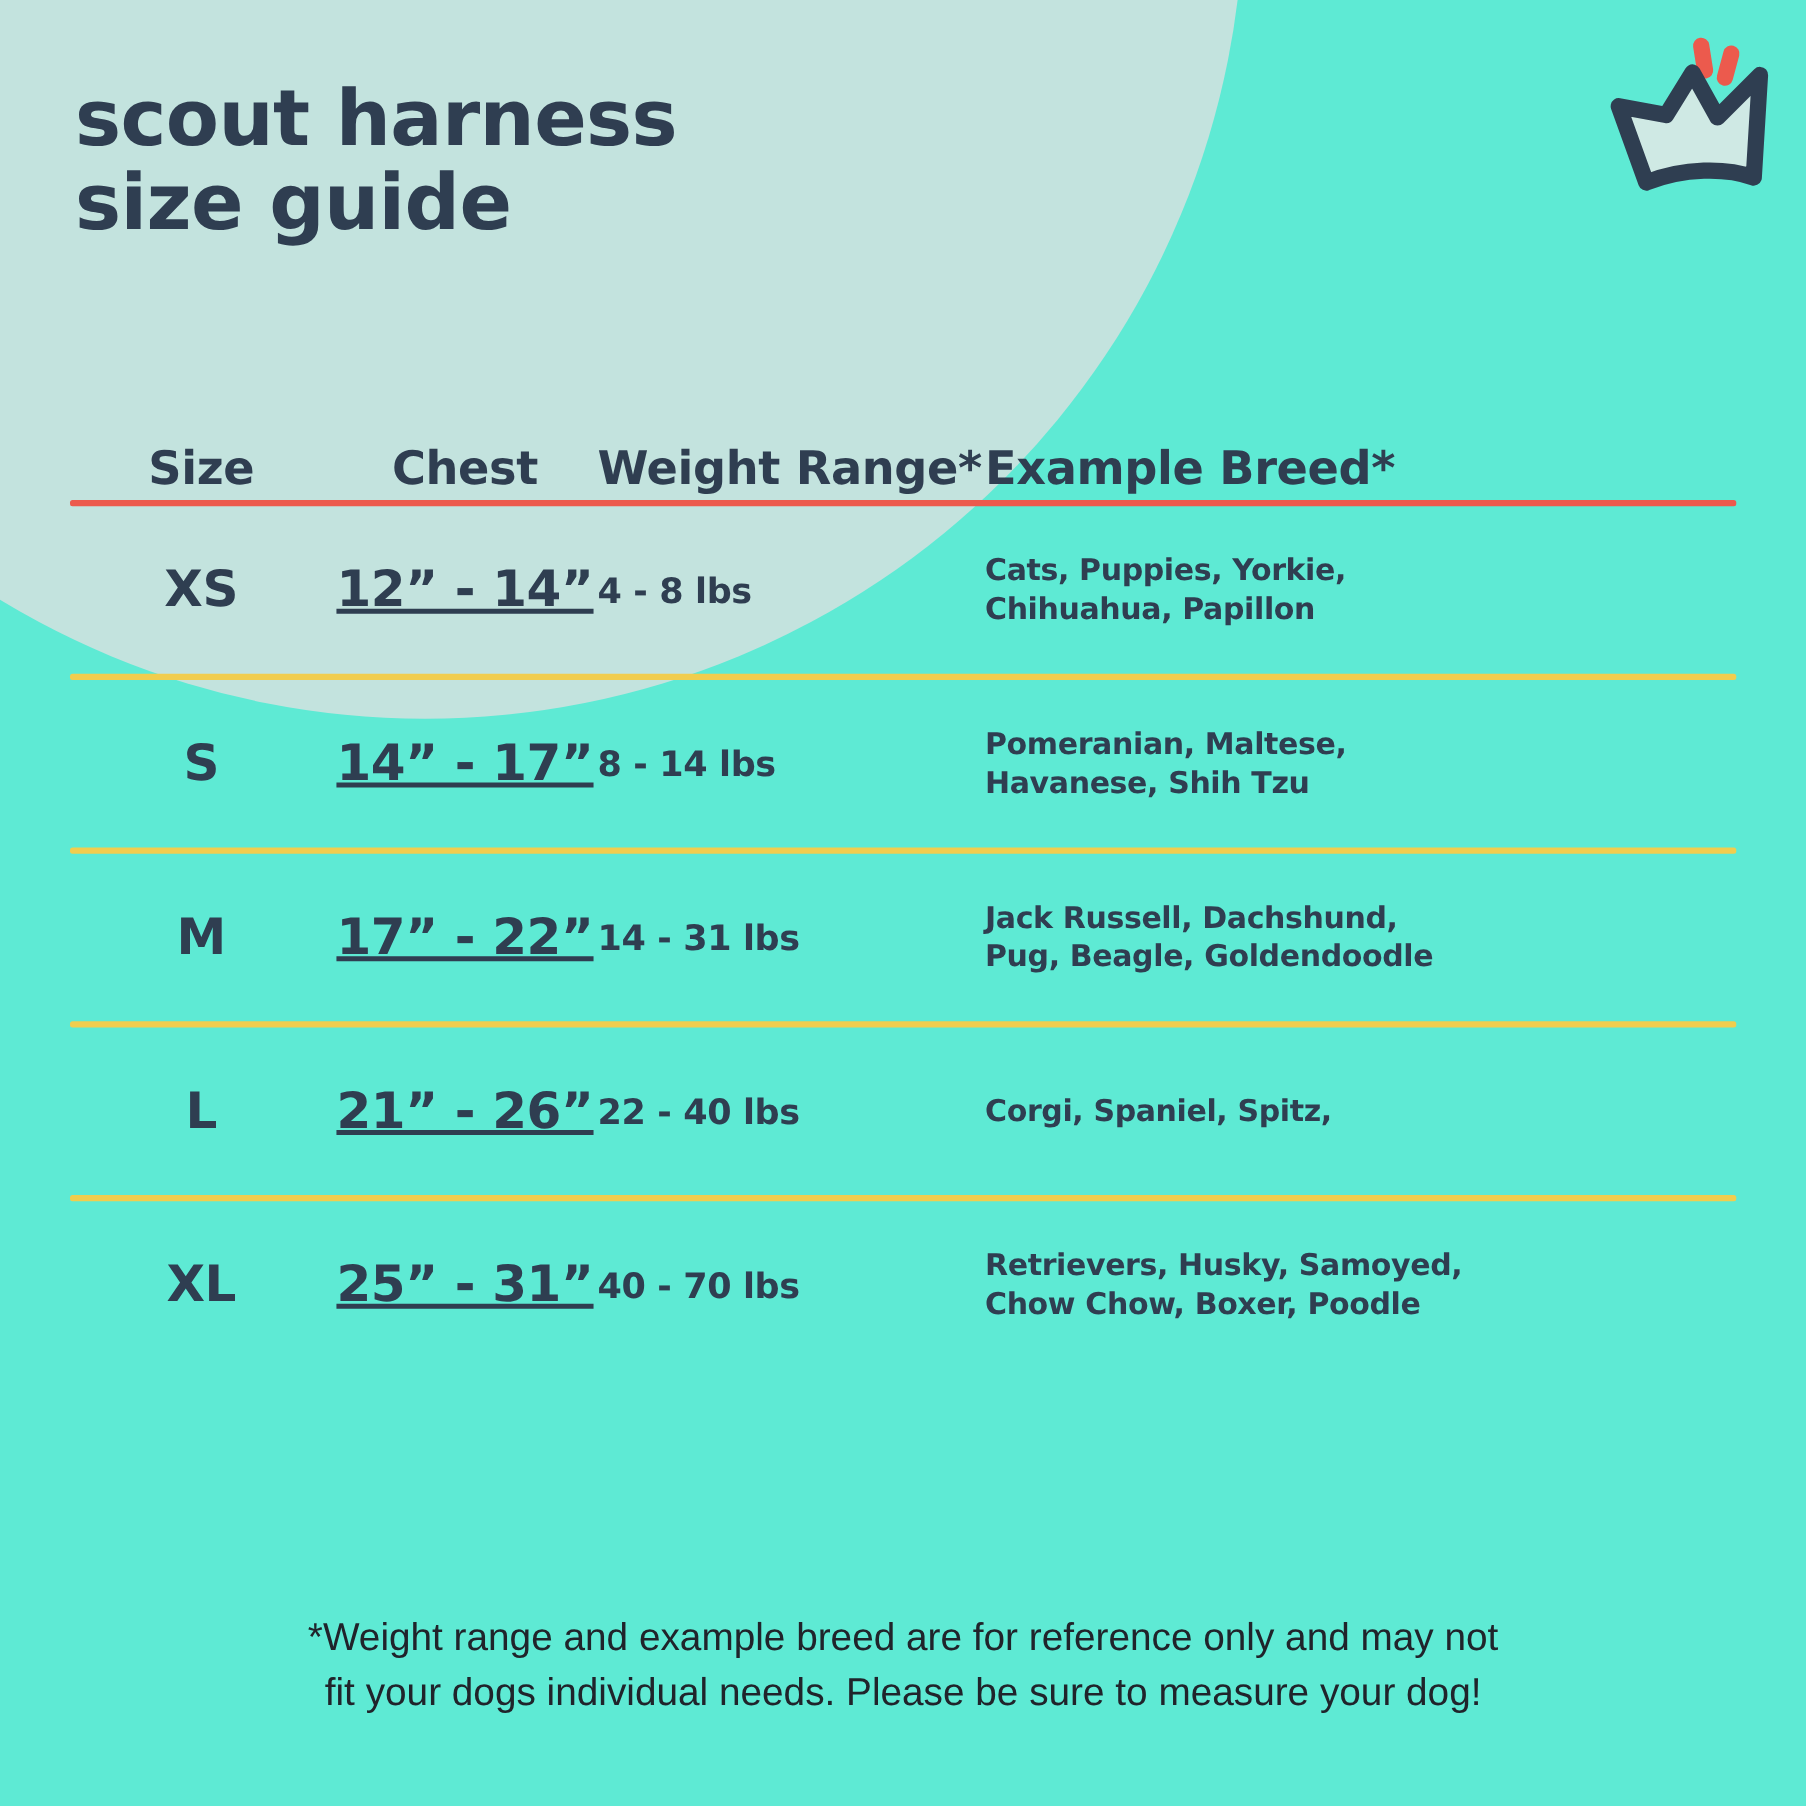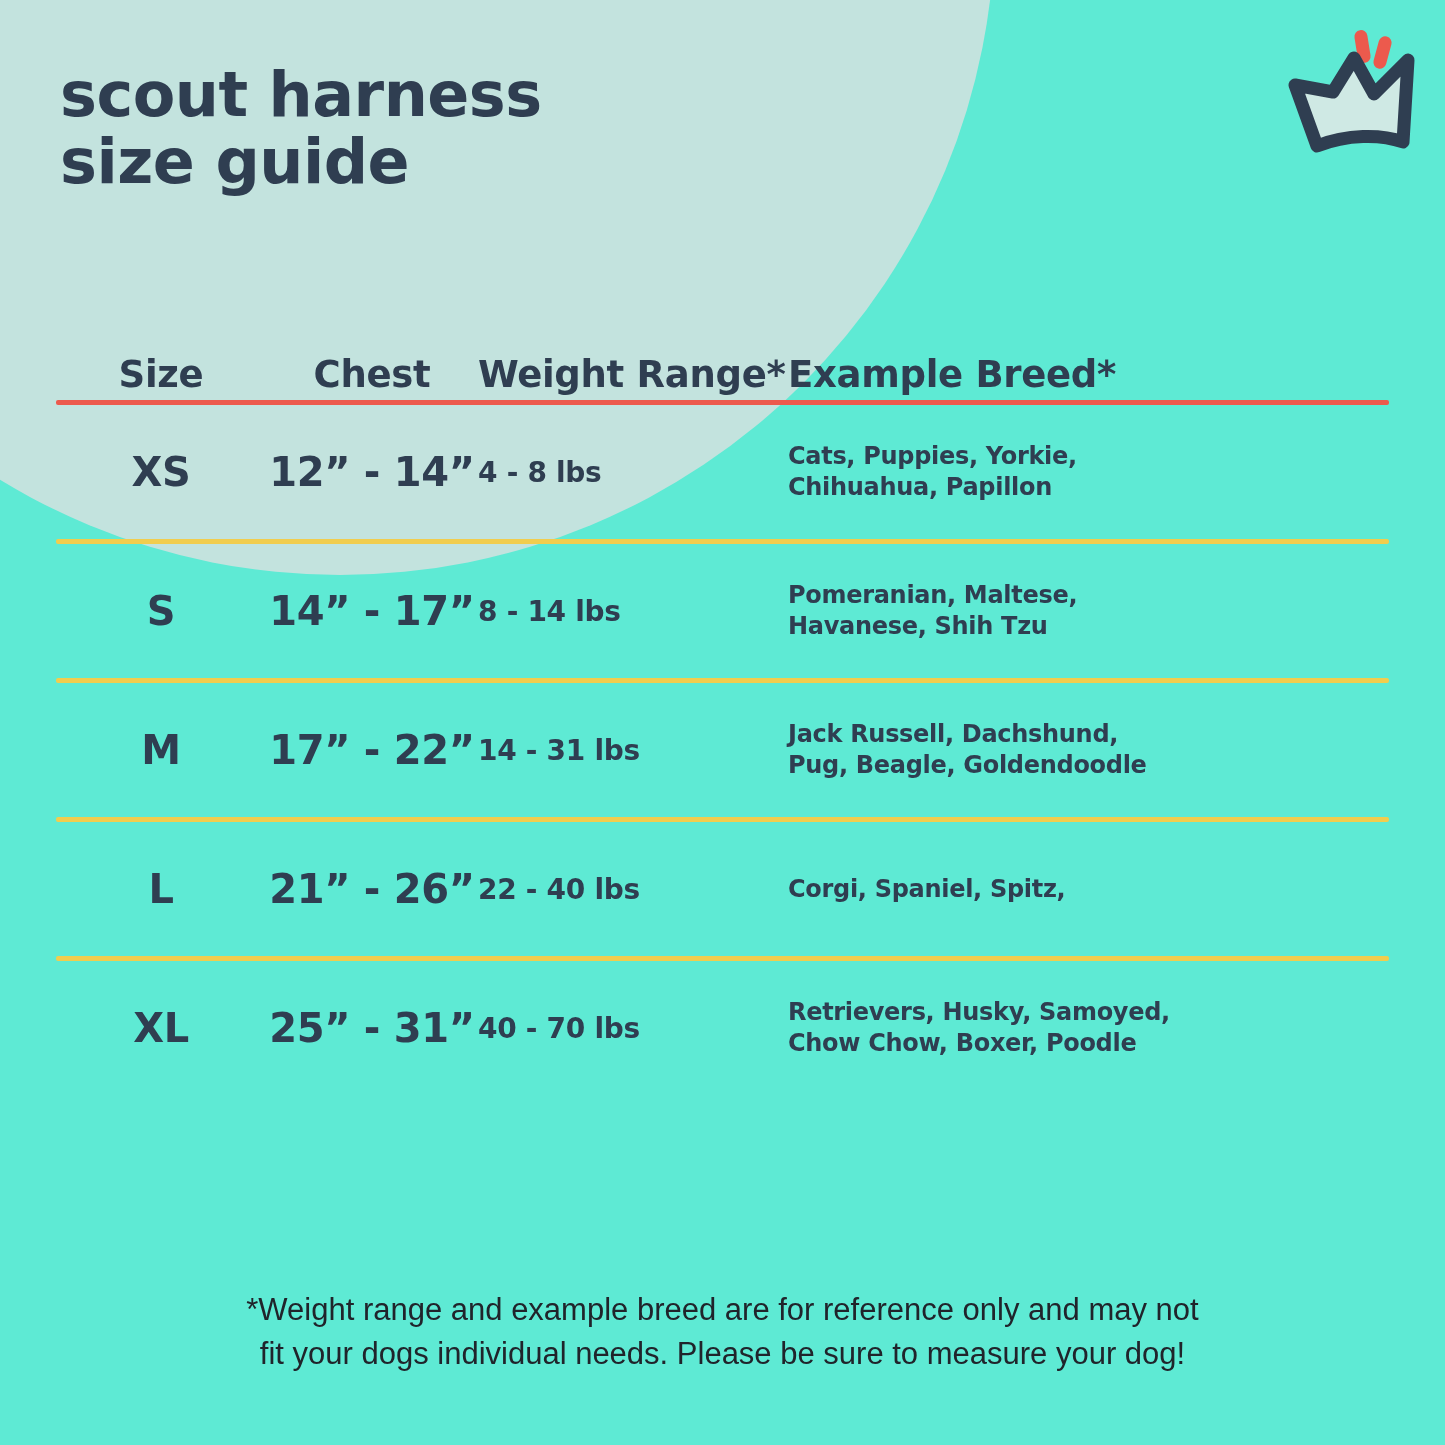--- a/index.html
+++ b/index.html
@@ -107,21 +107,21 @@
   .body-row {
     min-height: 134px;
   }
   .cell {
     font-family: "DejaVu Sans", sans-serif;
     font-weight: 700;
     color: #2f3e51;
     letter-spacing: -0.3px;
   }
   .cell-size   { font-size: 40px; }
-  .cell-chest  { font-size: 40px; white-space: nowrap; }
+  .cell-chest  { font-size: 40px; white-space: nowrap; text-decoration: underline; }
   .cell-weight { font-size: 28px; white-space: nowrap; }
   .cell-breed  { font-size: 24px; line-height: 1.28; }
   .cell-breed span { display: block; }
 
   
   .footnote {
     position: absolute;
     left: 50%;
     transform: translateX(-50%);
     top: 1288px;

